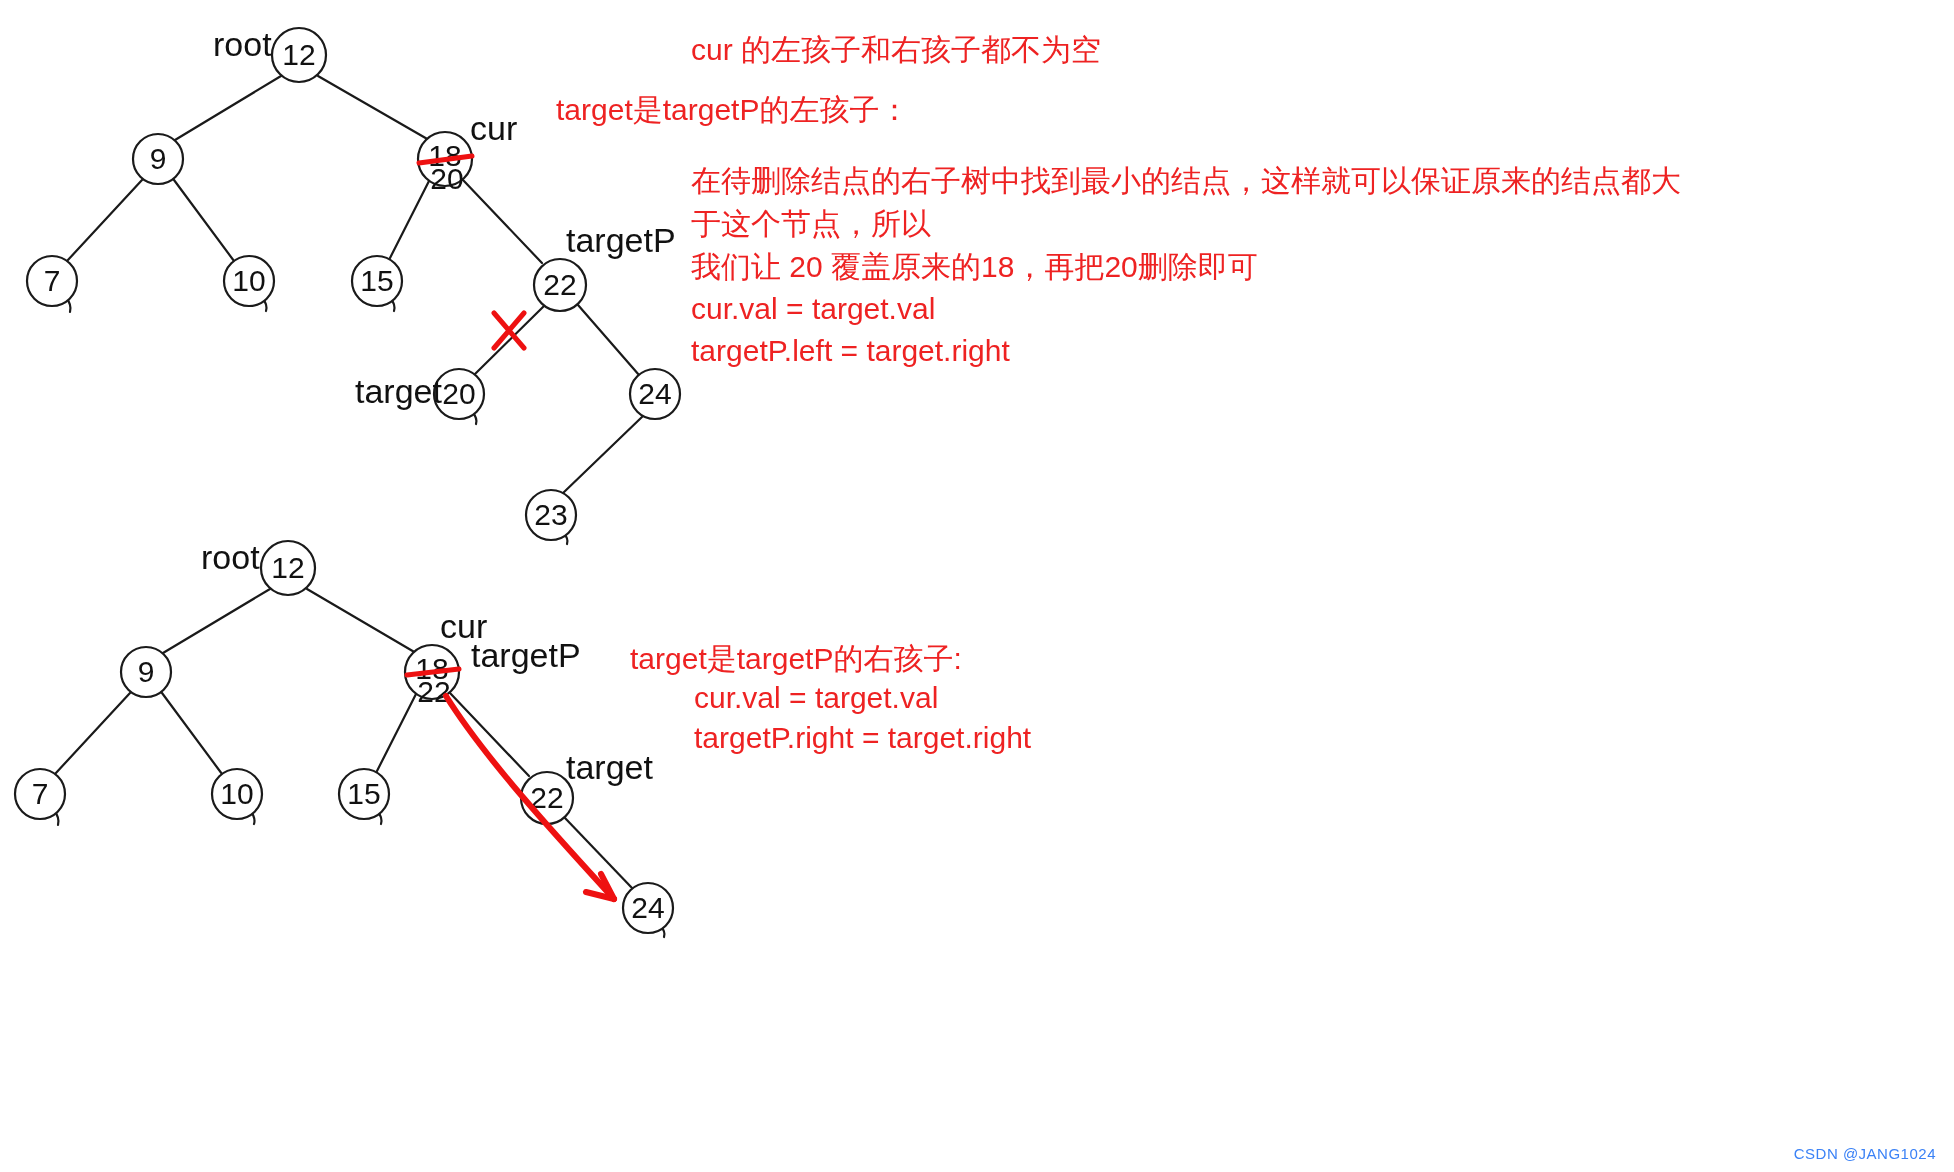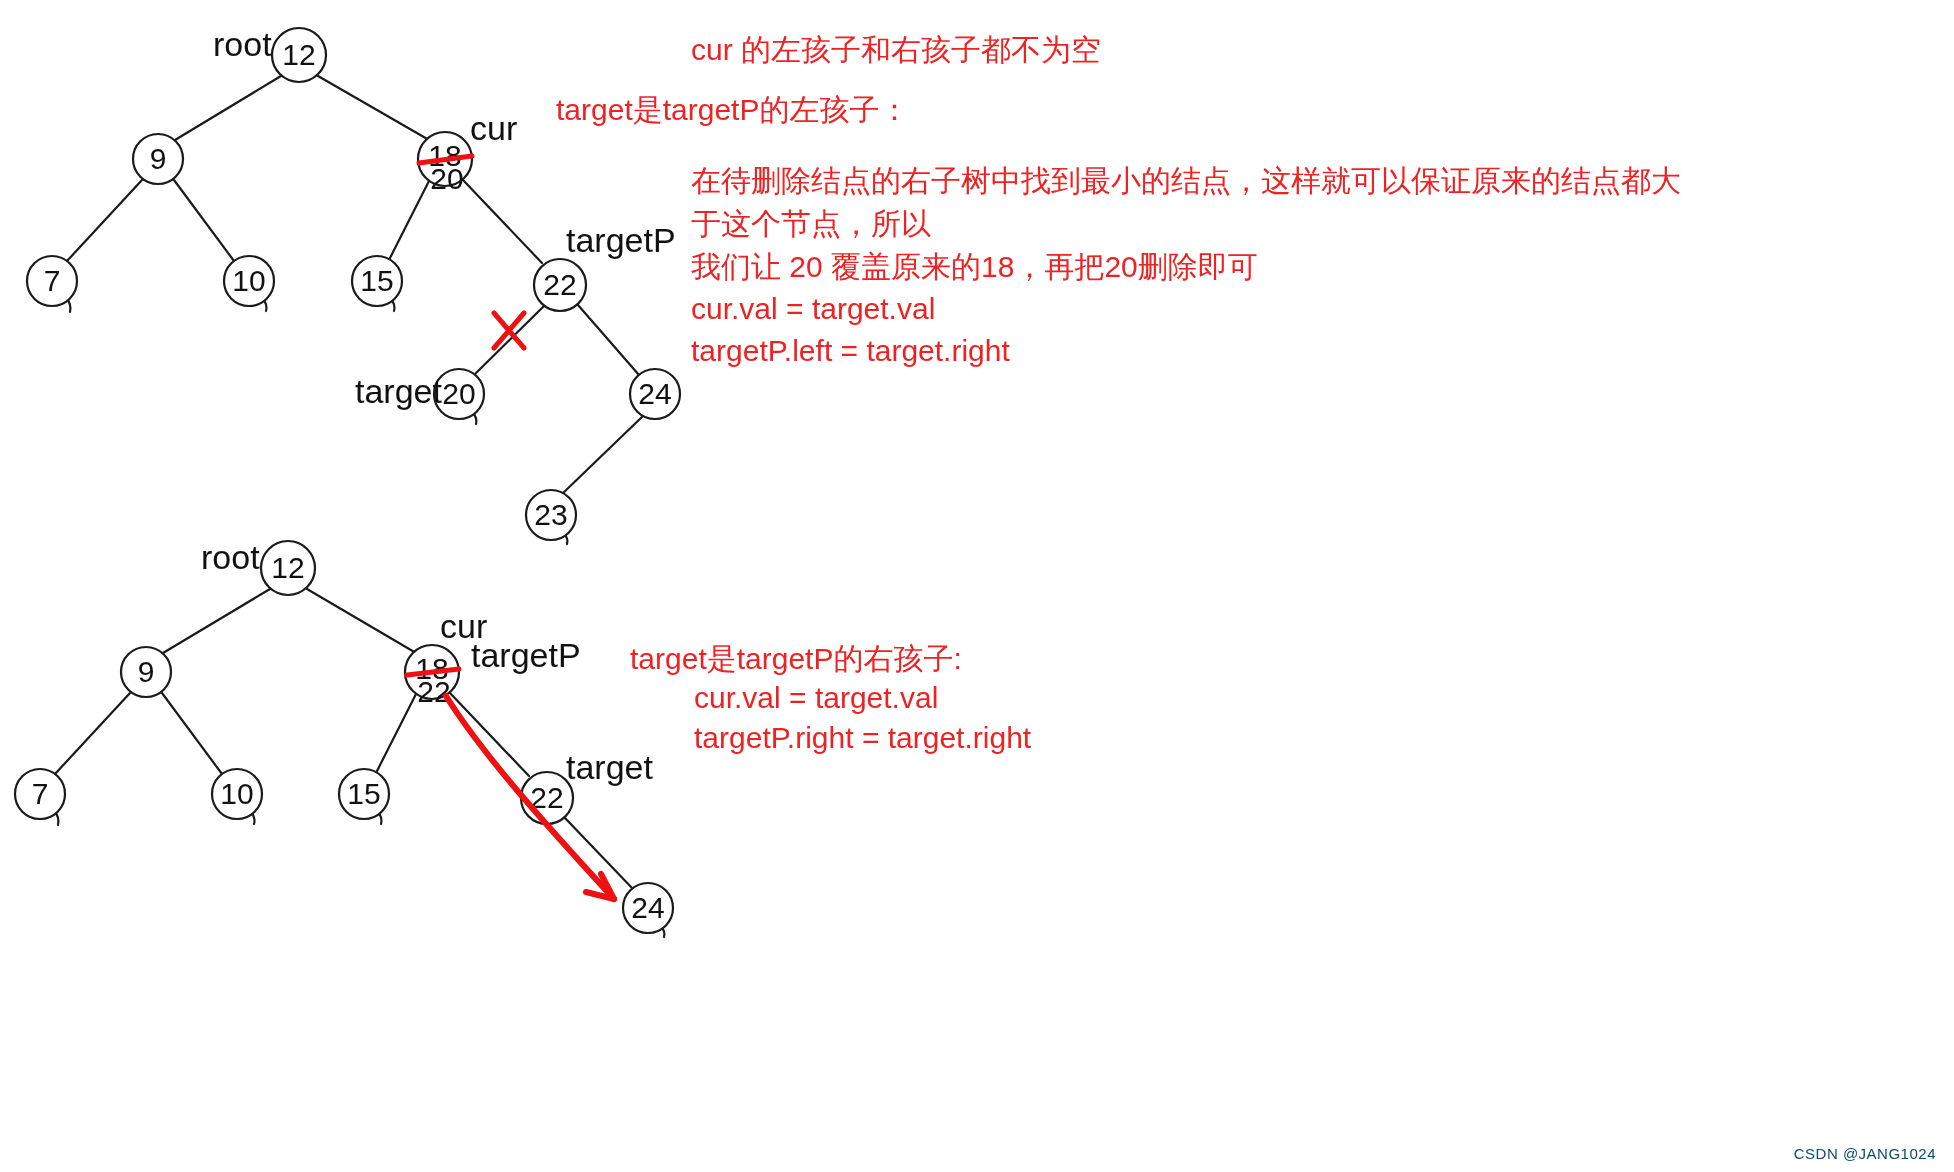--- a/index.html
+++ b/index.html
@@ -75,21 +75,21 @@
     stroke-width: 6;
     fill: none;
     stroke-linecap: round;
   }
   .watermark {
     position: absolute;
     right: 18px;
     bottom: 10px;
     font-family: "Liberation Sans", sans-serif;
     font-size: 15px;
-    color: #0c4a6e;
+    color: #3b82f6;
     letter-spacing: 0.5px;
   }
 </style>
 </head>
 <body>
 
 <svg id="canvas" viewBox="0 0 1954 1172" xmlns="http://www.w3.org/2000/svg">
 
   <g>
     <line class="edge" x1="281" y1="76" x2="175" y2="140"></line>

